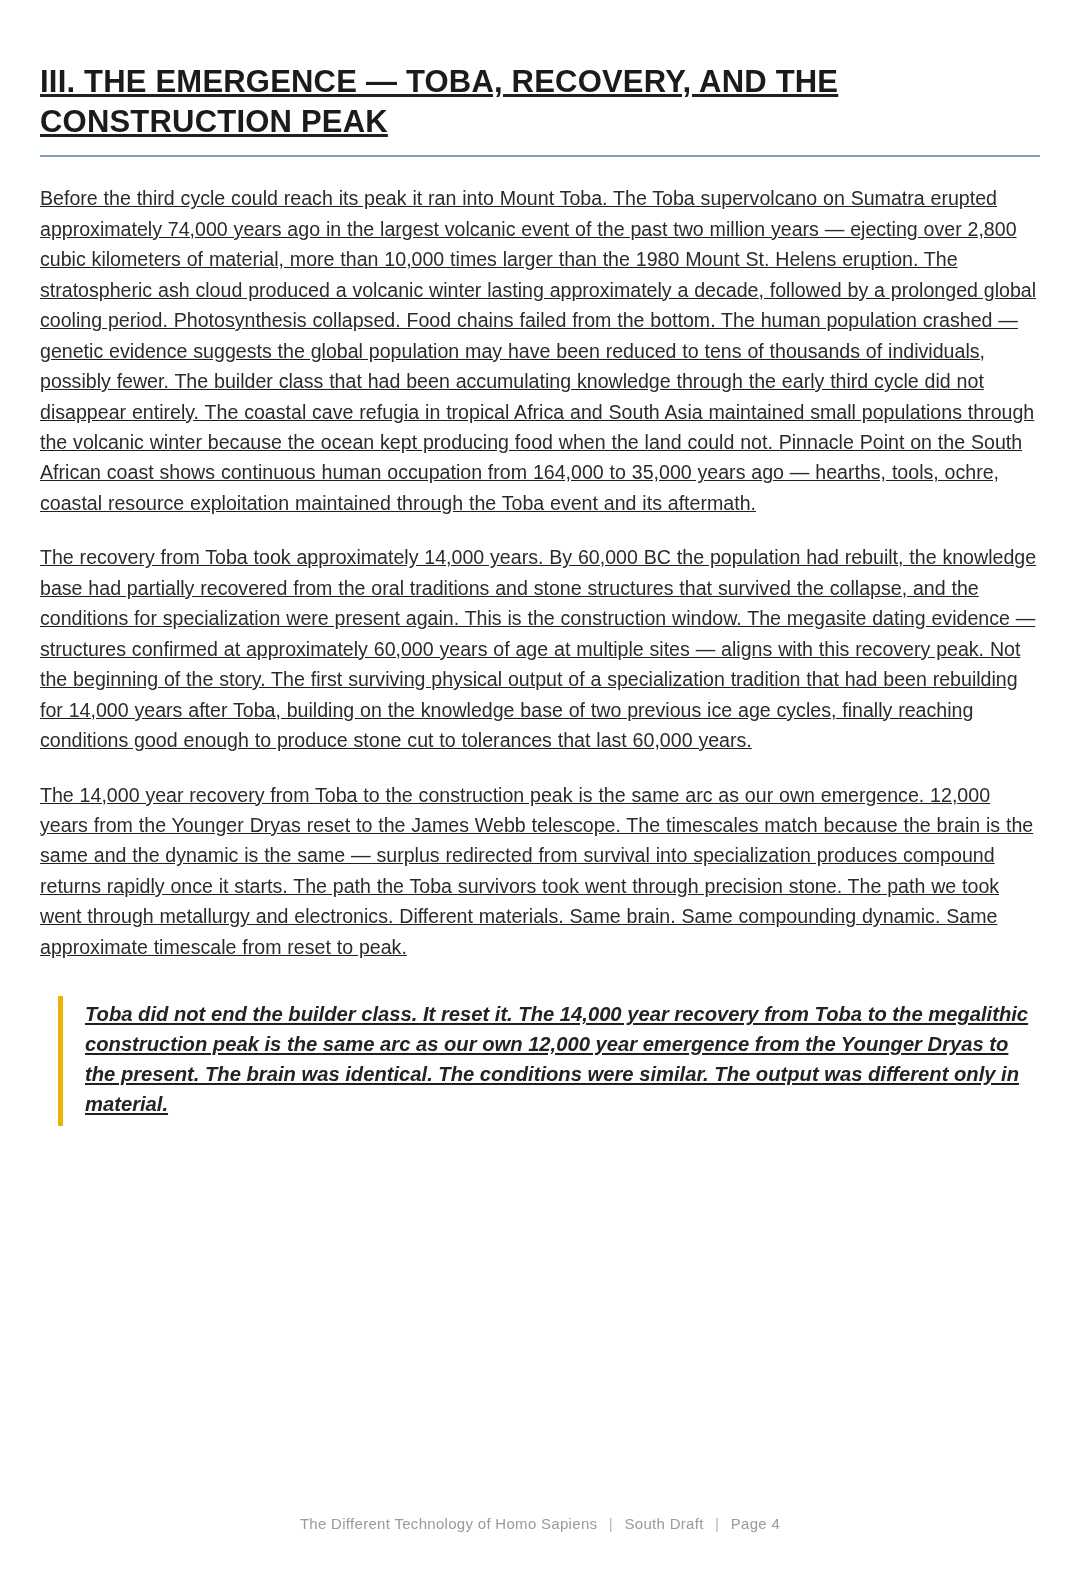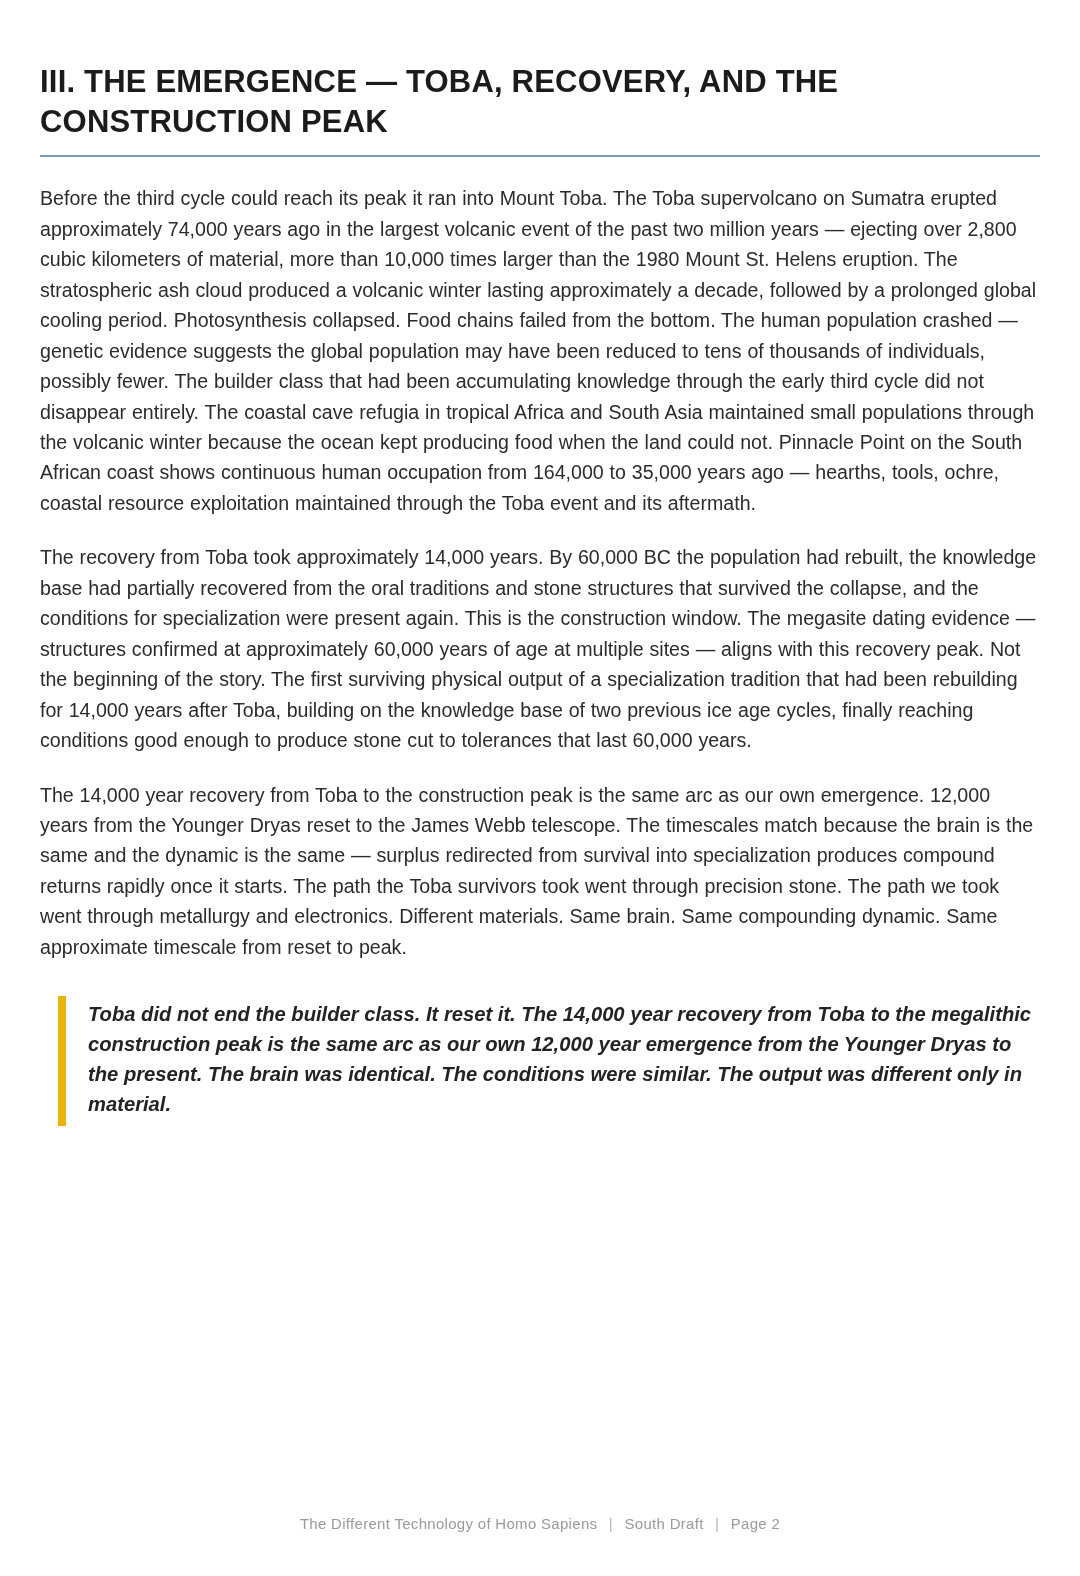--- a/index.html
+++ b/index.html
@@ -13,20 +13,21 @@
     font-family: "Liberation Sans", sans-serif;
     color: #231f20;
     -webkit-font-smoothing: antialiased;
   }
   .page {
     position: relative;
     width: 1080px;
     min-height: 1576px;
     box-sizing: border-box;
     padding: 62px 40px 0 40px;
+    text-decoration: underline;
   }
   .section-title {
     font-size: 31px;
     line-height: 1.28;
     font-weight: bold;
     letter-spacing: 0.2px;
     color: #1b1b1b;
     margin: 0 0 14px 0;
     padding: 0 2px 0 0;
   }
@@ -40,21 +41,21 @@
     font-size: 19.6px;
     line-height: 1.555;
     margin: 12px 0 24px 0;
     color: #2b2b2b;
     text-align: left;
     word-spacing: 0.4px;
   }
   .pullquote {
     margin: 34px 0 0 18px;
     padding: 4px 0 6px 22px;
-    border-left: 8px solid #eab308;
+    border-left: 5px solid #eab308;
   }
   .pullquote p {
     margin: 0;
     font-size: 20.2px;
     line-height: 1.48;
     font-weight: bold;
     font-style: italic;
     color: #232323;
   }
   .footer {
@@ -89,16 +90,16 @@
 
   <blockquote class="pullquote">
     <p>Toba did not end the builder class. It reset it. The 14,000 year recovery from Toba to the megalithic construction peak is the same arc as our own 12,000 year emergence from the Younger Dryas to the present. The brain was identical. The conditions were similar. The output was different only in material.</p>
   </blockquote>
 
   <div class="footer">
     <span>The Different Technology of Homo Sapiens</span>
     <span class="sep">|</span>
     <span>South Draft</span>
     <span class="sep">|</span>
-    <span>Page 2</span>
+    <span>Page 4</span>
   </div>
 
 </div>
 
 </body></html>

